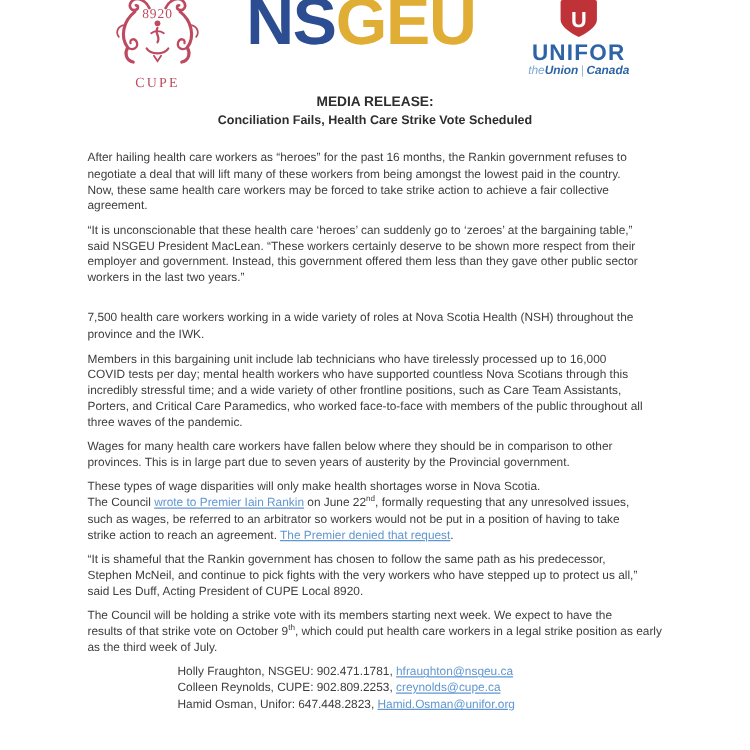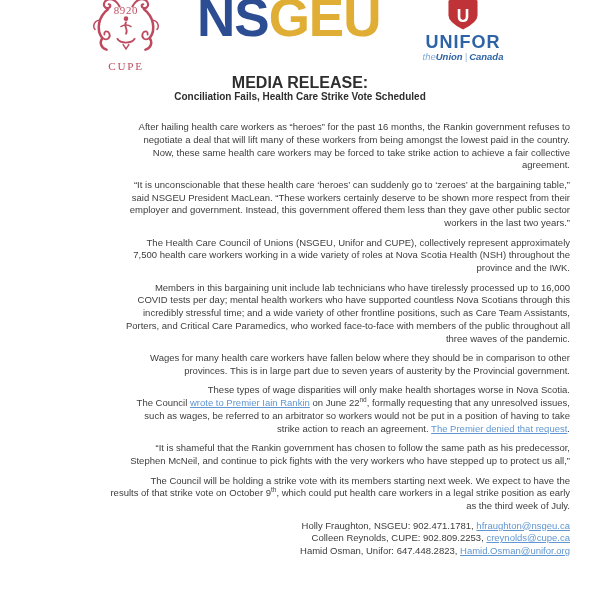--- a/index.html
+++ b/index.html
@@ -34,29 +34,29 @@
     color:#2E64A5; line-height:18px;text-align:center;
   }
   .unifor-tagline { font-size:9.5px; line-height:11px; color:#2E64A5; margin-top:0;font-style:italic; }
   .unifor-the { color:#7FA8D9; font-weight:normal; }
   .unifor-union { color:#2E64A5; font-weight:bold; }
   .unifor-sep { color:#9BB6D4; font-weight:normal; padding:0 2px; }
   .unifor-canada { color:#2E64A5; font-weight:bold; }
 
   
   .title-block { position:absolute; top:76px; left:0; width:600px; text-align:center; color:#2e2e2e; }
-  .title-kicker { font-size:16px; font-weight:bold; line-height:13px; }
+  .title-kicker { font-size:11px; font-weight:bold; line-height:13px; }
   .title-main   { font-size:10px; font-weight:bold; line-height:14px; margin-top:1px; }
 
   
   .body-text {
     position:absolute; left:70px; top:121px; width:500px;
     font-size:9.5px; line-height:12.75px; color:#3d3d3d;
   }
-  .para { margin:0 0 6.8px 0;text-align:right; }
+  .para { margin:0 0 6.8px 0; }
   .para.italic { font-style:italic; }
   .para.contacts { margin-left:72px; }
   a.doclink { color:#6096D1; cursor:pointer; }
   sup { font-size:6.5px; vertical-align:super; line-height:0; }
 </style>
 </head>
 <body>
 
 <div class="page">
 
@@ -100,22 +100,22 @@
   </div>
 
   <div class="title-block">
     <div class="title-kicker">MEDIA RELEASE:</div>
     <div class="title-main">Conciliation Fails, Health Care Strike Vote Scheduled</div>
   </div>
 
   <div class="body-text">
       <p class="para "><span>After hailing health care workers as “heroes” for the past 16 months, the Rankin government refuses to</span><br><span>negotiate a deal that will lift many of these workers from being amongst the lowest paid in the country.</span><br><span>Now, these same health care workers may be forced to take strike action to achieve a fair collective</span><br><span>agreement.</span></p>
       <p class="para "><span>“It is unconscionable that these health care ‘heroes’ can suddenly go to ‘zeroes’ at the bargaining table,”</span><br><span>said NSGEU President MacLean. “These workers certainly deserve to be shown more respect from their</span><br><span>employer and government. Instead, this government offered them less than they gave other public sector</span><br><span>workers in the last two years.”</span></p>
-      <p class="para "><span>The Health Care Council of Unions (NSGEU, Unifor and CUPE), collectively represent approximately</span><br><span>7,500 health care workers working in a wide variety of roles at Nova Scotia Health (NSH) throughout the</span><br><span>province and the IWK.</span></p>
+      <p class="para "><br><span>7,500 health care workers working in a wide variety of roles at Nova Scotia Health (NSH) throughout the</span><br><span>province and the IWK.</span></p>
       <p class="para "><span>Members in this bargaining unit include lab technicians who have tirelessly processed up to 16,000</span><br><span>COVID tests per day; mental health workers who have supported countless Nova Scotians through this</span><br><span>incredibly stressful time; and a wide variety of other frontline positions, such as Care Team Assistants,</span><br><span>Porters, and Critical Care Paramedics, who worked face-to-face with members of the public throughout all</span><br><span>three waves of the pandemic.</span></p>
       <p class="para "><span>Wages for many health care workers have fallen below where they should be in comparison to other</span><br><span>provinces. This is in large part due to seven years of austerity by the Provincial government.</span></p>
       <p class="para "><span>These types of wage disparities will only make health shortages worse in Nova Scotia.</span><br><span>The Council </span><a class="doclink" href="#">wrote to Premier Iain Rankin</a><span> on June 22</span><sup>nd</sup><span>, formally requesting that any unresolved issues,</span><br><span>such as wages, be referred to an arbitrator so workers would not be put in a position of having to take</span><br><span>strike action to reach an agreement. </span><a class="doclink" href="#">The Premier denied that request</a><span>.</span></p>
-      <p class="para "><span>“It is shameful that the Rankin government has chosen to follow the same path as his predecessor,</span><br><span>Stephen McNeil, and continue to pick fights with the very workers who have stepped up to protect us all,”</span><br></p>
+      <p class="para "><span>“It is shameful that the Rankin government has chosen to follow the same path as his predecessor,</span><br><span>Stephen McNeil, and continue to pick fights with the very workers who have stepped up to protect us all,”</span><br><span>said Les Duff, Acting President of CUPE Local 8920.</span></p>
       <p class="para "><span>The Council will be holding a strike vote with its members starting next week. We expect to have the</span><br><span>results of that strike vote on October 9</span><sup>th</sup><span>, which could put health care workers in a legal strike position as early</span><br><span>as the third week of July.</span></p>
       <p class="para contacts"><span>Holly Fraughton, NSGEU: 902.471.1781, </span><a class="doclink" href="#">hfraughton@nsgeu.ca</a><br><span>Colleen Reynolds, CUPE: 902.809.2253, </span><a class="doclink" href="#">creynolds@cupe.ca</a><br><span>Hamid Osman, Unifor: 647.448.2823, </span><a class="doclink" href="#">Hamid.Osman@unifor.org</a></p>
     </div>
 
 </div>
 
 </body></html>

